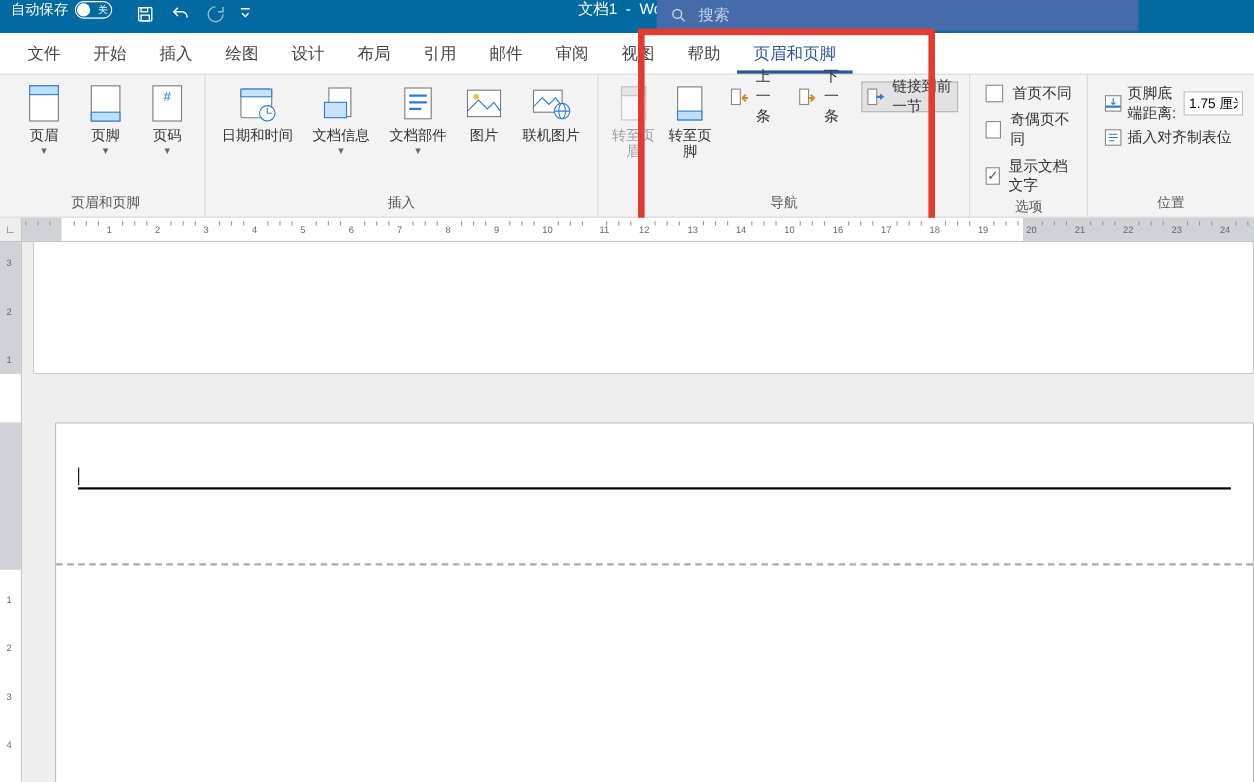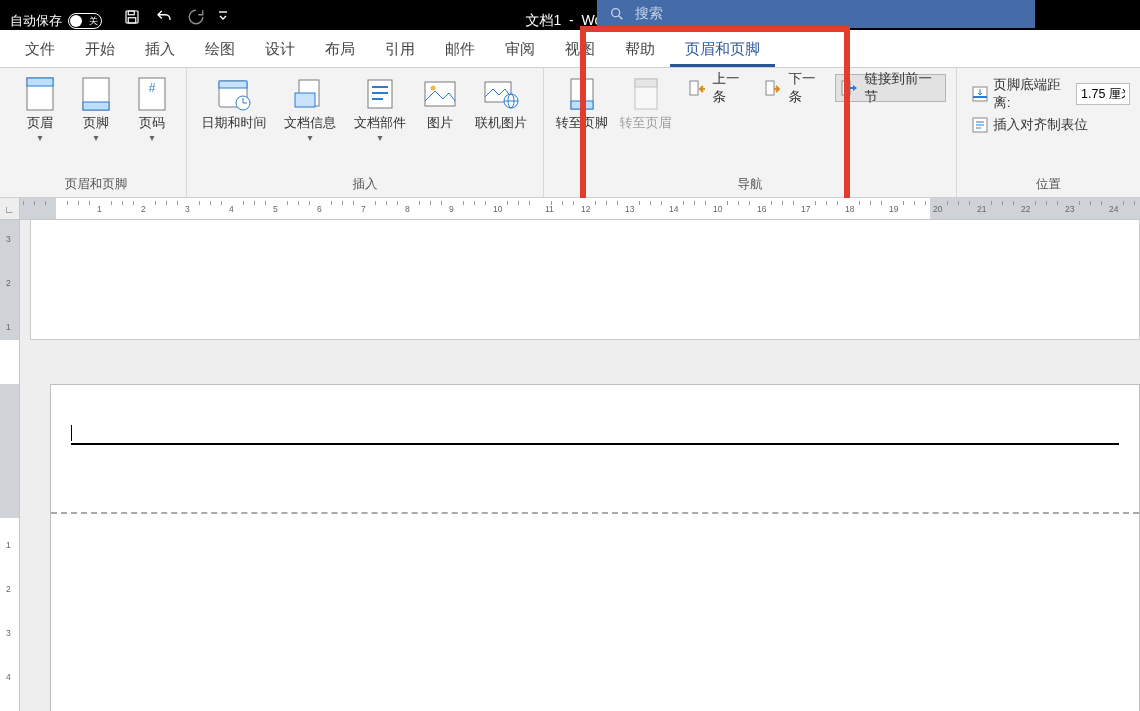--- a/index.html
+++ b/index.html
@@ -1,23 +1,23 @@
 <!DOCTYPE html>
 <html><head>
 <meta charset="utf-8">
 <style>
   * { box-sizing: border-box; margin: 0; padding: 0; font-family: "Microsoft YaHei", "Segoe UI", sans-serif; }
   body { background: #fff; width: 1140px; height: 711px; overflow: hidden; user-select: none; }
 
   
   .titlebar {
-    background: #000000;
+    background: #0369a1;
     height: 30px;
     display: flex;
-    align-items: flex-end;
+    align-items: flex-start;
     color: #fff;
     font-size: 13px;
     position: relative;
   }
   .autosave { display: flex; align-items: center; gap: 6px; padding: 0 10px; }
   .toggle {
     width: 34px; height: 16px; border: 1px solid #fff; border-radius: 8px;
     display: inline-flex; align-items: center; justify-content: flex-end;
     font-size: 9px; padding: 0 3px; position: relative; background: transparent;
   }
@@ -252,37 +252,37 @@
             </svg>
         </span>
         <span class="lbl">联机图片</span>
       </div>
     </div>
     <div class="group-label">插入</div>
   </div>
 
   <div class="group">
     <div class="group-body">
+      <div class="bigbtn disabled" style="width:66px">
+        <span class="ico">
+          <svg width="30" height="36" viewBox="0 0 30 36">
+              <rect x="4" y="3" width="22" height="30" fill="#fff" stroke="#888"></rect>
+              <rect x="4" y="3" width="22" height="8" fill="#d8d8d8" stroke="#888"></rect>
+            </svg>
+        </span>
+        <span class="lbl">转至页眉</span>
+      </div>
       <div class="bigbtn" style="width:66px">
         <span class="ico">
           <svg width="30" height="36" viewBox="0 0 30 36">
               <rect x="4" y="3" width="22" height="30" fill="#fff" stroke="#7a7a7a"></rect>
               <rect x="4" y="25" width="22" height="8" fill="#bcdffb" stroke="#2b7cd3"></rect>
             </svg>
         </span>
         <span class="lbl">转至页脚</span>
-      </div>
-      <div class="bigbtn disabled" style="width:66px">
-        <span class="ico">
-          <svg width="30" height="36" viewBox="0 0 30 36">
-              <rect x="4" y="3" width="22" height="30" fill="#fff" stroke="#888"></rect>
-              <rect x="4" y="3" width="22" height="8" fill="#d8d8d8" stroke="#888"></rect>
-            </svg>
-        </span>
-        <span class="lbl">转至页眉</span>
       </div>
       <div class="navcol">
         <div class="smallbtn">
           <span class="sico">
               <svg width="18" height="18" viewBox="0 0 18 18">
                 <rect x="2" y="2" width="8" height="14" fill="#fff" stroke="#888"></rect>
                 <path d="M15 13l-3-3 3-3" fill="none" stroke="#d38b1a" stroke-width="1.8"></path>
                 <path d="M12 10h5" stroke="#d38b1a" stroke-width="1.8"></path>
               </svg>
             </span>
@@ -305,20 +305,39 @@
                 <path d="M17 9l-4-3v2h-3v2h3v2z" fill="#2b7cd3"></path>
               </svg>
             </span>
           <span>链接到前一节</span>
         </div>
       </div>
     </div>
     <div class="group-label">导航</div>
   </div>
 
+  <div class="group">
+    <div class="group-body">
+      <div class="optcol">
+        <label class="opt">
+          <span class="chk"></span>
+          <span>首页不同</span>
+        </label>
+        <label class="opt">
+          <span class="chk"></span>
+          <span>奇偶页不同</span>
+        </label>
+        <label class="opt">
+          <span class="chk">✓</span>
+          <span>显示文档文字</span>
+        </label>
+      </div>
+    </div>
+    <div class="group-label">选项</div>
+  </div>
 
   <div class="group" style="border-right:none">
     <div class="group-body">
       <div class="poscol">
         <div class="posrow">
           <span class="sico">
               <svg width="18" height="18" viewBox="0 0 18 18">
                 <rect x="2" y="2" width="14" height="14" fill="#fff" stroke="#888"></rect>
                 <line x1="2" y1="12" x2="16" y2="12" stroke="#2b7cd3" stroke-width="2"></line>
                 <path d="M9 10V4m-2 4l2 2 2-2" fill="none" stroke="#2b7cd3"></path>

